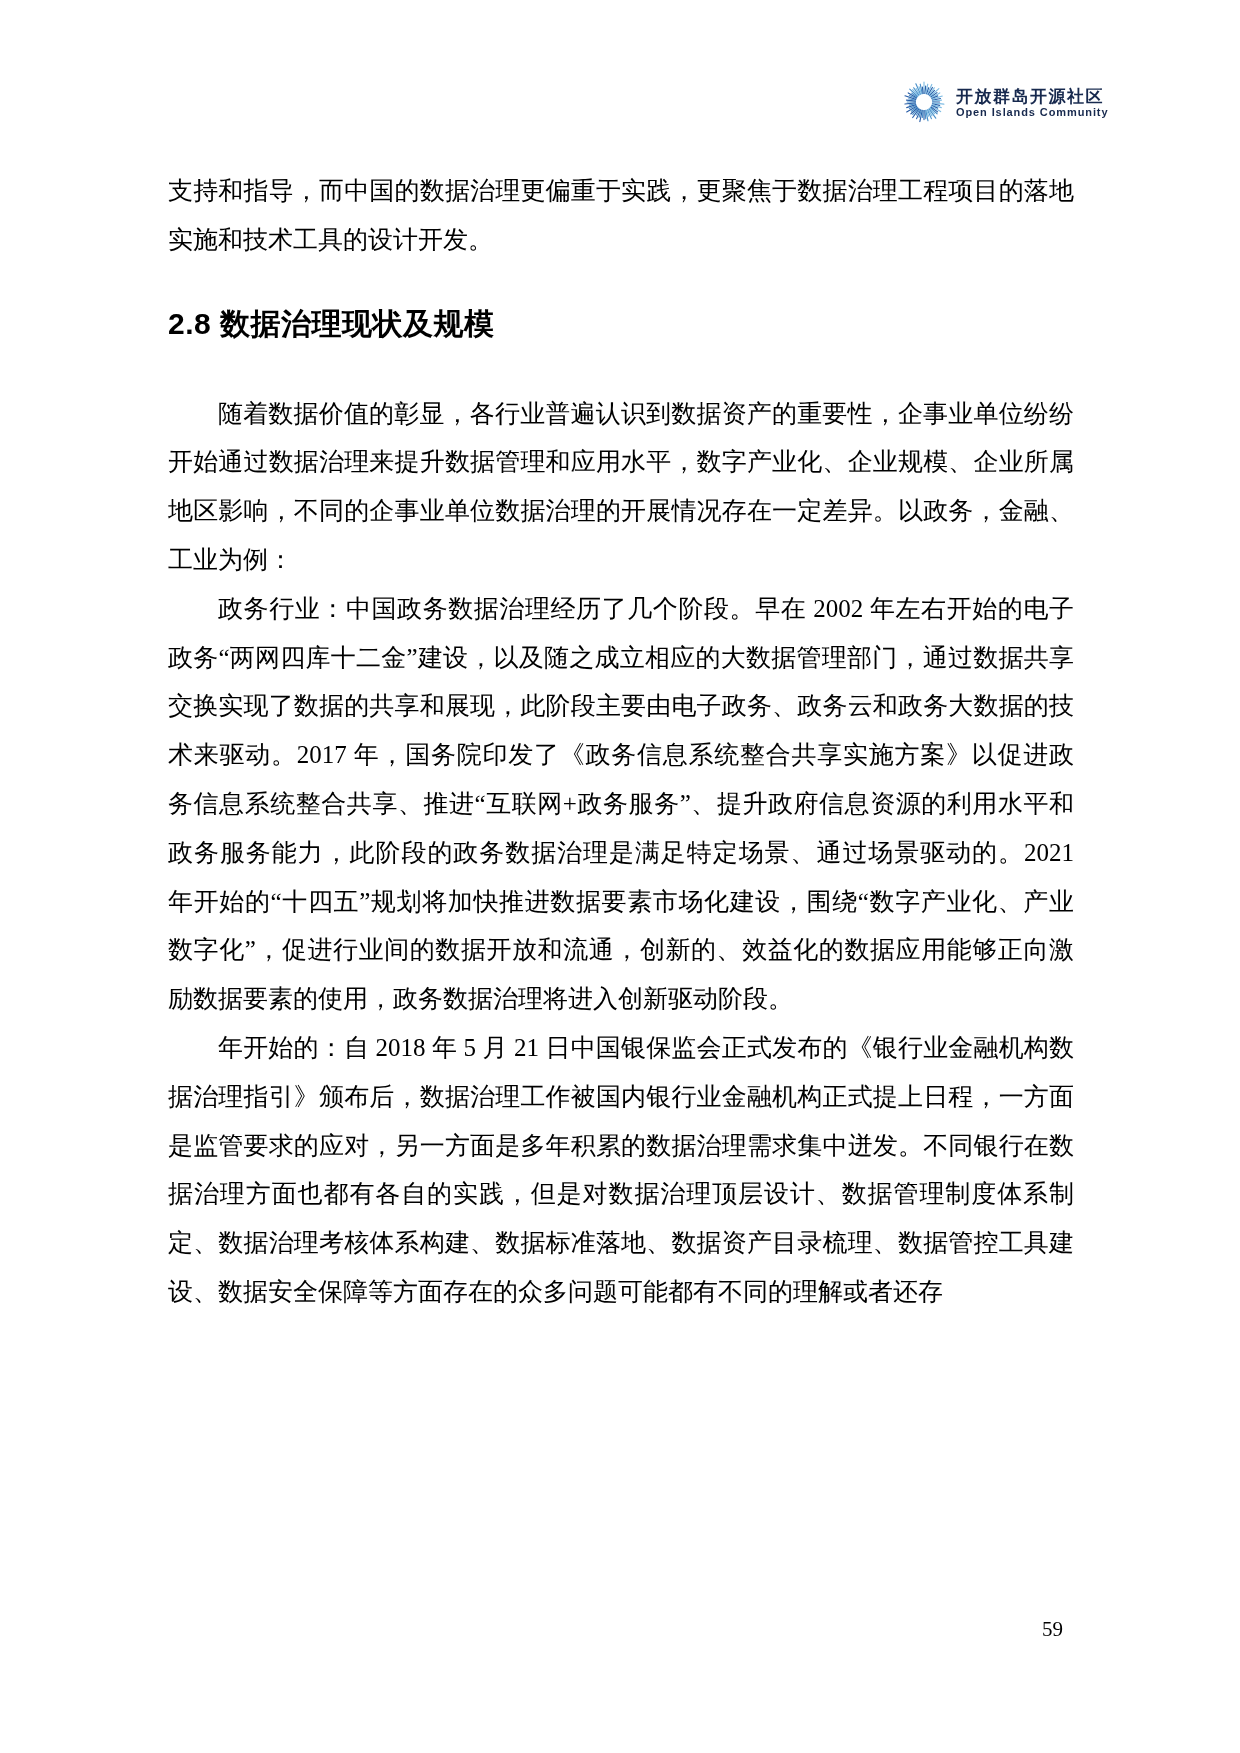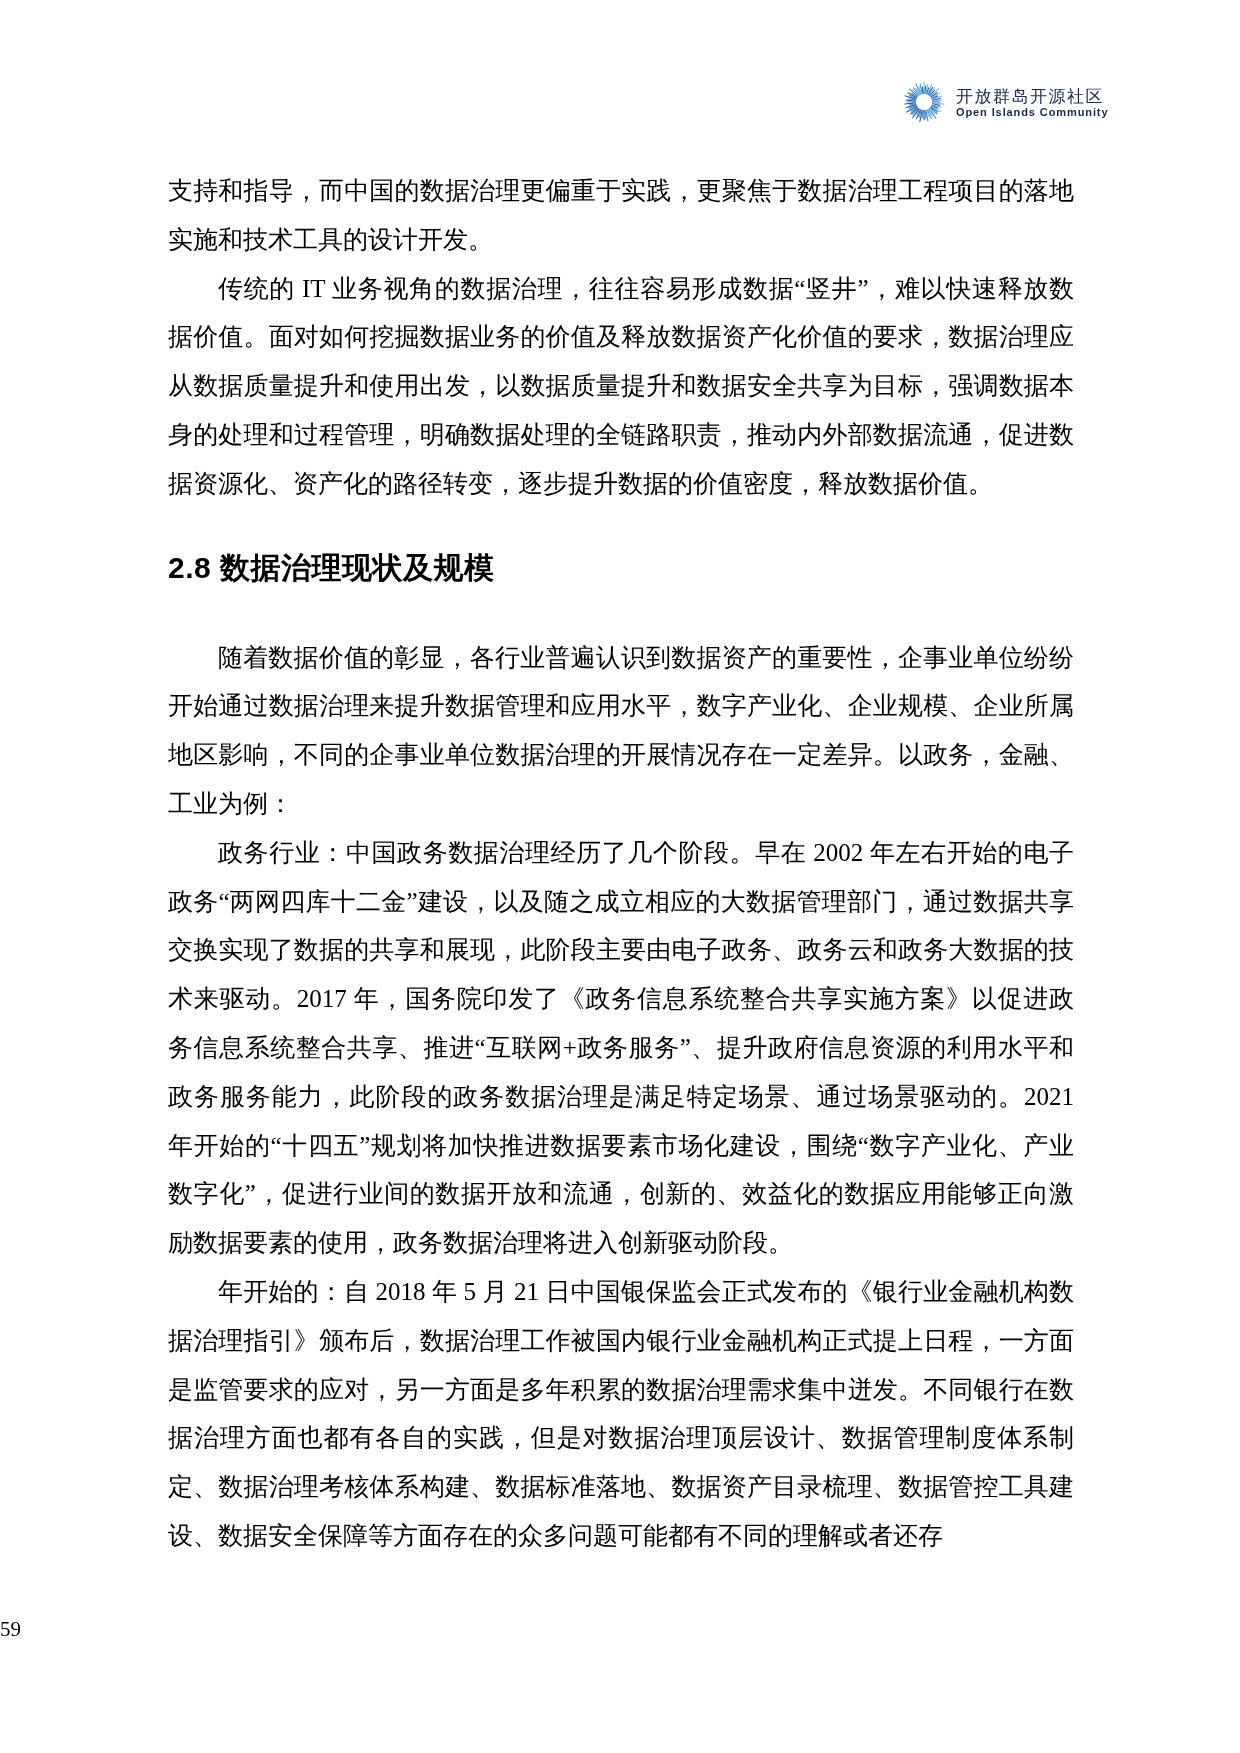--- a/index.html
+++ b/index.html
@@ -14,21 +14,21 @@
   }
   
   .logo {
     position:absolute; top:79px; left:901px;
     display:flex; align-items:center; gap:9px;
   }
   .logo-icon svg { width:46px; height:46px; display:block; }
   .logo-text { display:flex; flex-direction:column; justify-content:center; }
   .logo-zh {
     font-family:"Liberation Sans","DejaVu Sans",sans-serif;
-    font-weight:normal; font-size:17px; line-height:19px;
+    font-weight:bold; font-size:17px; line-height:19px;
     color:#17294e; letter-spacing:1.5px; white-space:nowrap;
   }
   .logo-en {
     font-family:"Liberation Sans","DejaVu Sans",sans-serif;
     font-weight:bold; font-size:11px; line-height:12px;
     color:#17294e; letter-spacing:0.9px; white-space:nowrap;
   }
   
   .content {
     position:absolute; left:168px; top:167px; width:906px;
@@ -41,21 +41,21 @@
   .section-heading {
     margin:37px 0 44px 0;
     font-family:"Liberation Sans","DejaVu Sans",sans-serif;
     font-size:30px; line-height:44px; font-weight:bold;
     text-indent:0; text-align:left;
     letter-spacing:0.5px;
   }
   
   .page-number {
     position:absolute; top:1616px; left:0; width:1063px;
-    text-align:left; font-size:21px; line-height:26px;
+    text-align:right; font-size:21px; line-height:26px;
   }
 </style>
 </head>
 <body>
 
 <div class="page">
 
   <header class="logo">
     <span class="logo-icon">
       <svg viewBox="-23 -23 46 46" xmlns="http://www.w3.org/2000/svg">
@@ -125,21 +125,20 @@
     </span>
     <div class="logo-text">
       <div class="logo-zh">开放群岛开源社区</div>
       <div class="logo-en">Open Islands Community</div>
     </div>
   </header>
 
   <main class="content">
     <p class="body-p no-indent">支持和指导，而中国的数据治理更偏重于实践，更聚焦于数据治理工程项目的落地实施和技术工具的设计开发。</p>
 
-    <p class="body-p">传统的 IT 业务视角的数据治理，往往容易形成数据“竖井”，难以快速释放数据价值。面对如何挖掘数据业务的价值及释放数据资产化价值的要求，数据治理应从数据质量提升和使用出发，以数据质量提升和数据安全共享为目标，强调数据本身的处理和过程管理，明确数据处理的全链路职责，推动内外部数据流通，促进数据资源化、资产化的路径转变，逐步提升数据的价值密度，释放数据价值。</p>
 
     <h2 class="section-heading">2.8 数据治理现状及规模</h2>
 
     <p class="body-p">随着数据价值的彰显，各行业普遍认识到数据资产的重要性，企事业单位纷纷开始通过数据治理来提升数据管理和应用水平，数字产业化、企业规模、企业所属地区影响，不同的企事业单位数据治理的开展情况存在一定差异。以政务，金融、工业为例：</p>
 
     <p class="body-p"><strong class="plabel">政务行业：</strong><span>中国政务数据治理经历了几个阶段。早在 2002 年左右开始的电子政务“两网四库十二金”建设，以及随之成立相应的大数据管理部门，通过数据共享交换实现了数据的共享和展现，此阶段主要由电子政务、政务云和政务大数据的技术来驱动。2017 年，国务院印发了《政务信息系统整合共享实施方案》以促进政务信息系统整合共享、推进“互联网+政务服务”、提升政府信息资源的利用水平和政务服务能力，此阶段的政务数据治理是满足特定场景、通过场景驱动的。2021 年开始的“十四五”规划将加快推进数据要素市场化建设，围绕“数字产业化、产业数字化”，促进行业间的数据开放和流通，创新的、效益化的数据应用能够正向激励数据要素的使用，政务数据治理将进入创新驱动阶段。</span></p>
 
     <p class="body-p"><strong class="plabel">年开始的：</strong><span>自 2018 年 5 月 21 日中国银保监会正式发布的《银行业金融机构数据治理指引》颁布后，数据治理工作被国内银行业金融机构正式提上日程，一方面是监管要求的应对，另一方面是多年积累的数据治理需求集中迸发。不同银行在数据治理方面也都有各自的实践，但是对数据治理顶层设计、数据管理制度体系制定、数据治理考核体系构建、数据标准落地、数据资产目录梳理、数据管控工具建设、数据安全保障等方面存在的众多问题可能都有不同的理解或者还存</span></p>
   </main>
 

